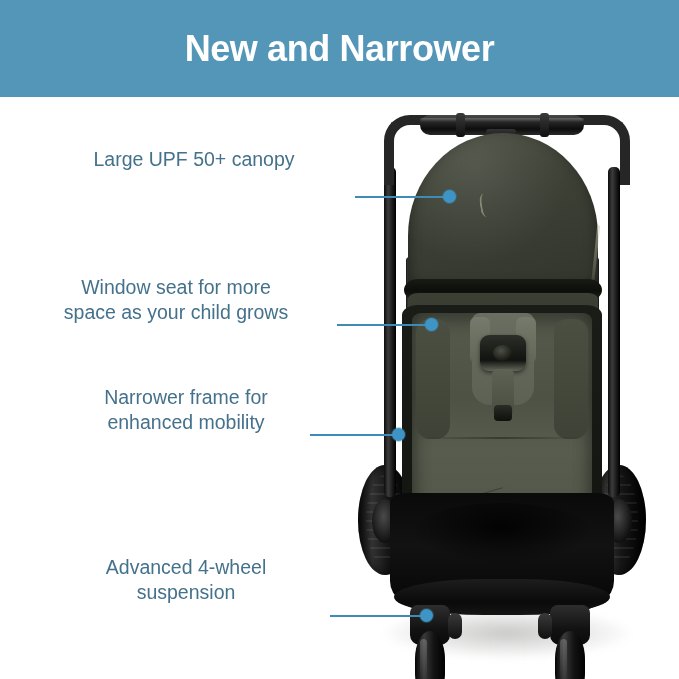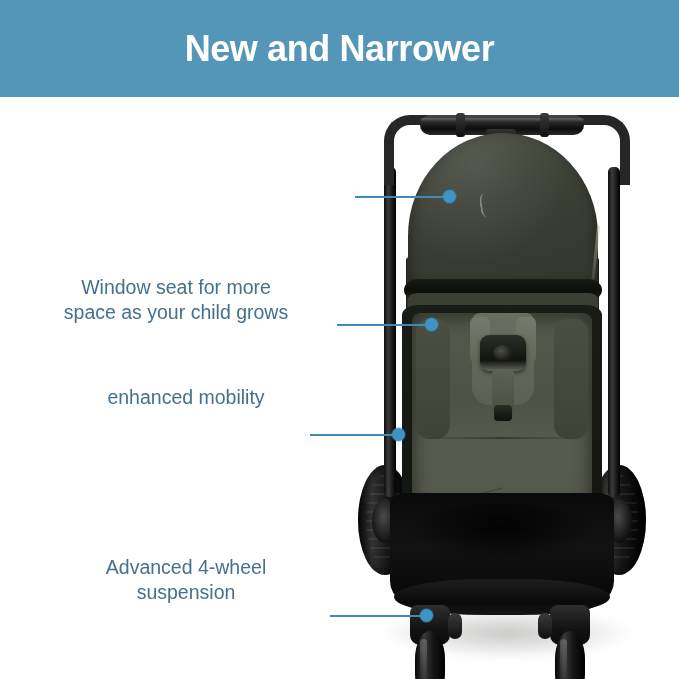--- a/index.html
+++ b/index.html
@@ -358,32 +358,34 @@
       <div class="swivel-arm r"></div>
       <div class="front-wheel l">
         <div class="gloss"></div>
       </div>
       <div class="front-wheel r">
         <div class="gloss"></div>
       </div>
     </div>
 
     <div class="callout" style="left:44px;top:50px;width:300px;">
+      <div class="callout-text">Large UPF 50+ canopy</div>
     </div>
     <div class="leader-line" style="left:355px;top:99px;width:96px;"></div>
     <div class="leader-dot" style="left:443px;top:93px;"></div>
 
     <div class="callout" style="left:26px;top:178px;width:300px;">
       <div class="callout-text">Window seat for more</div>
       <div class="callout-text">space as your child grows</div>
     </div>
     <div class="leader-line" style="left:337px;top:227px;width:96px;"></div>
     <div class="leader-dot" style="left:425px;top:221px;"></div>
 
     <div class="callout" style="left:36px;top:288px;width:300px;">
+      <div class="callout-text">Narrower frame for</div>
       <div class="callout-text">enhanced mobility</div>
     </div>
     <div class="leader-line" style="left:310px;top:337px;width:92px;"></div>
     <div class="leader-dot" style="left:392px;top:331px;"></div>
 
     <div class="callout" style="left:36px;top:458px;width:300px;">
       <div class="callout-text">Advanced 4-wheel</div>
       <div class="callout-text">suspension</div>
     </div>
     <div class="leader-line" style="left:330px;top:518px;width:98px;"></div>

